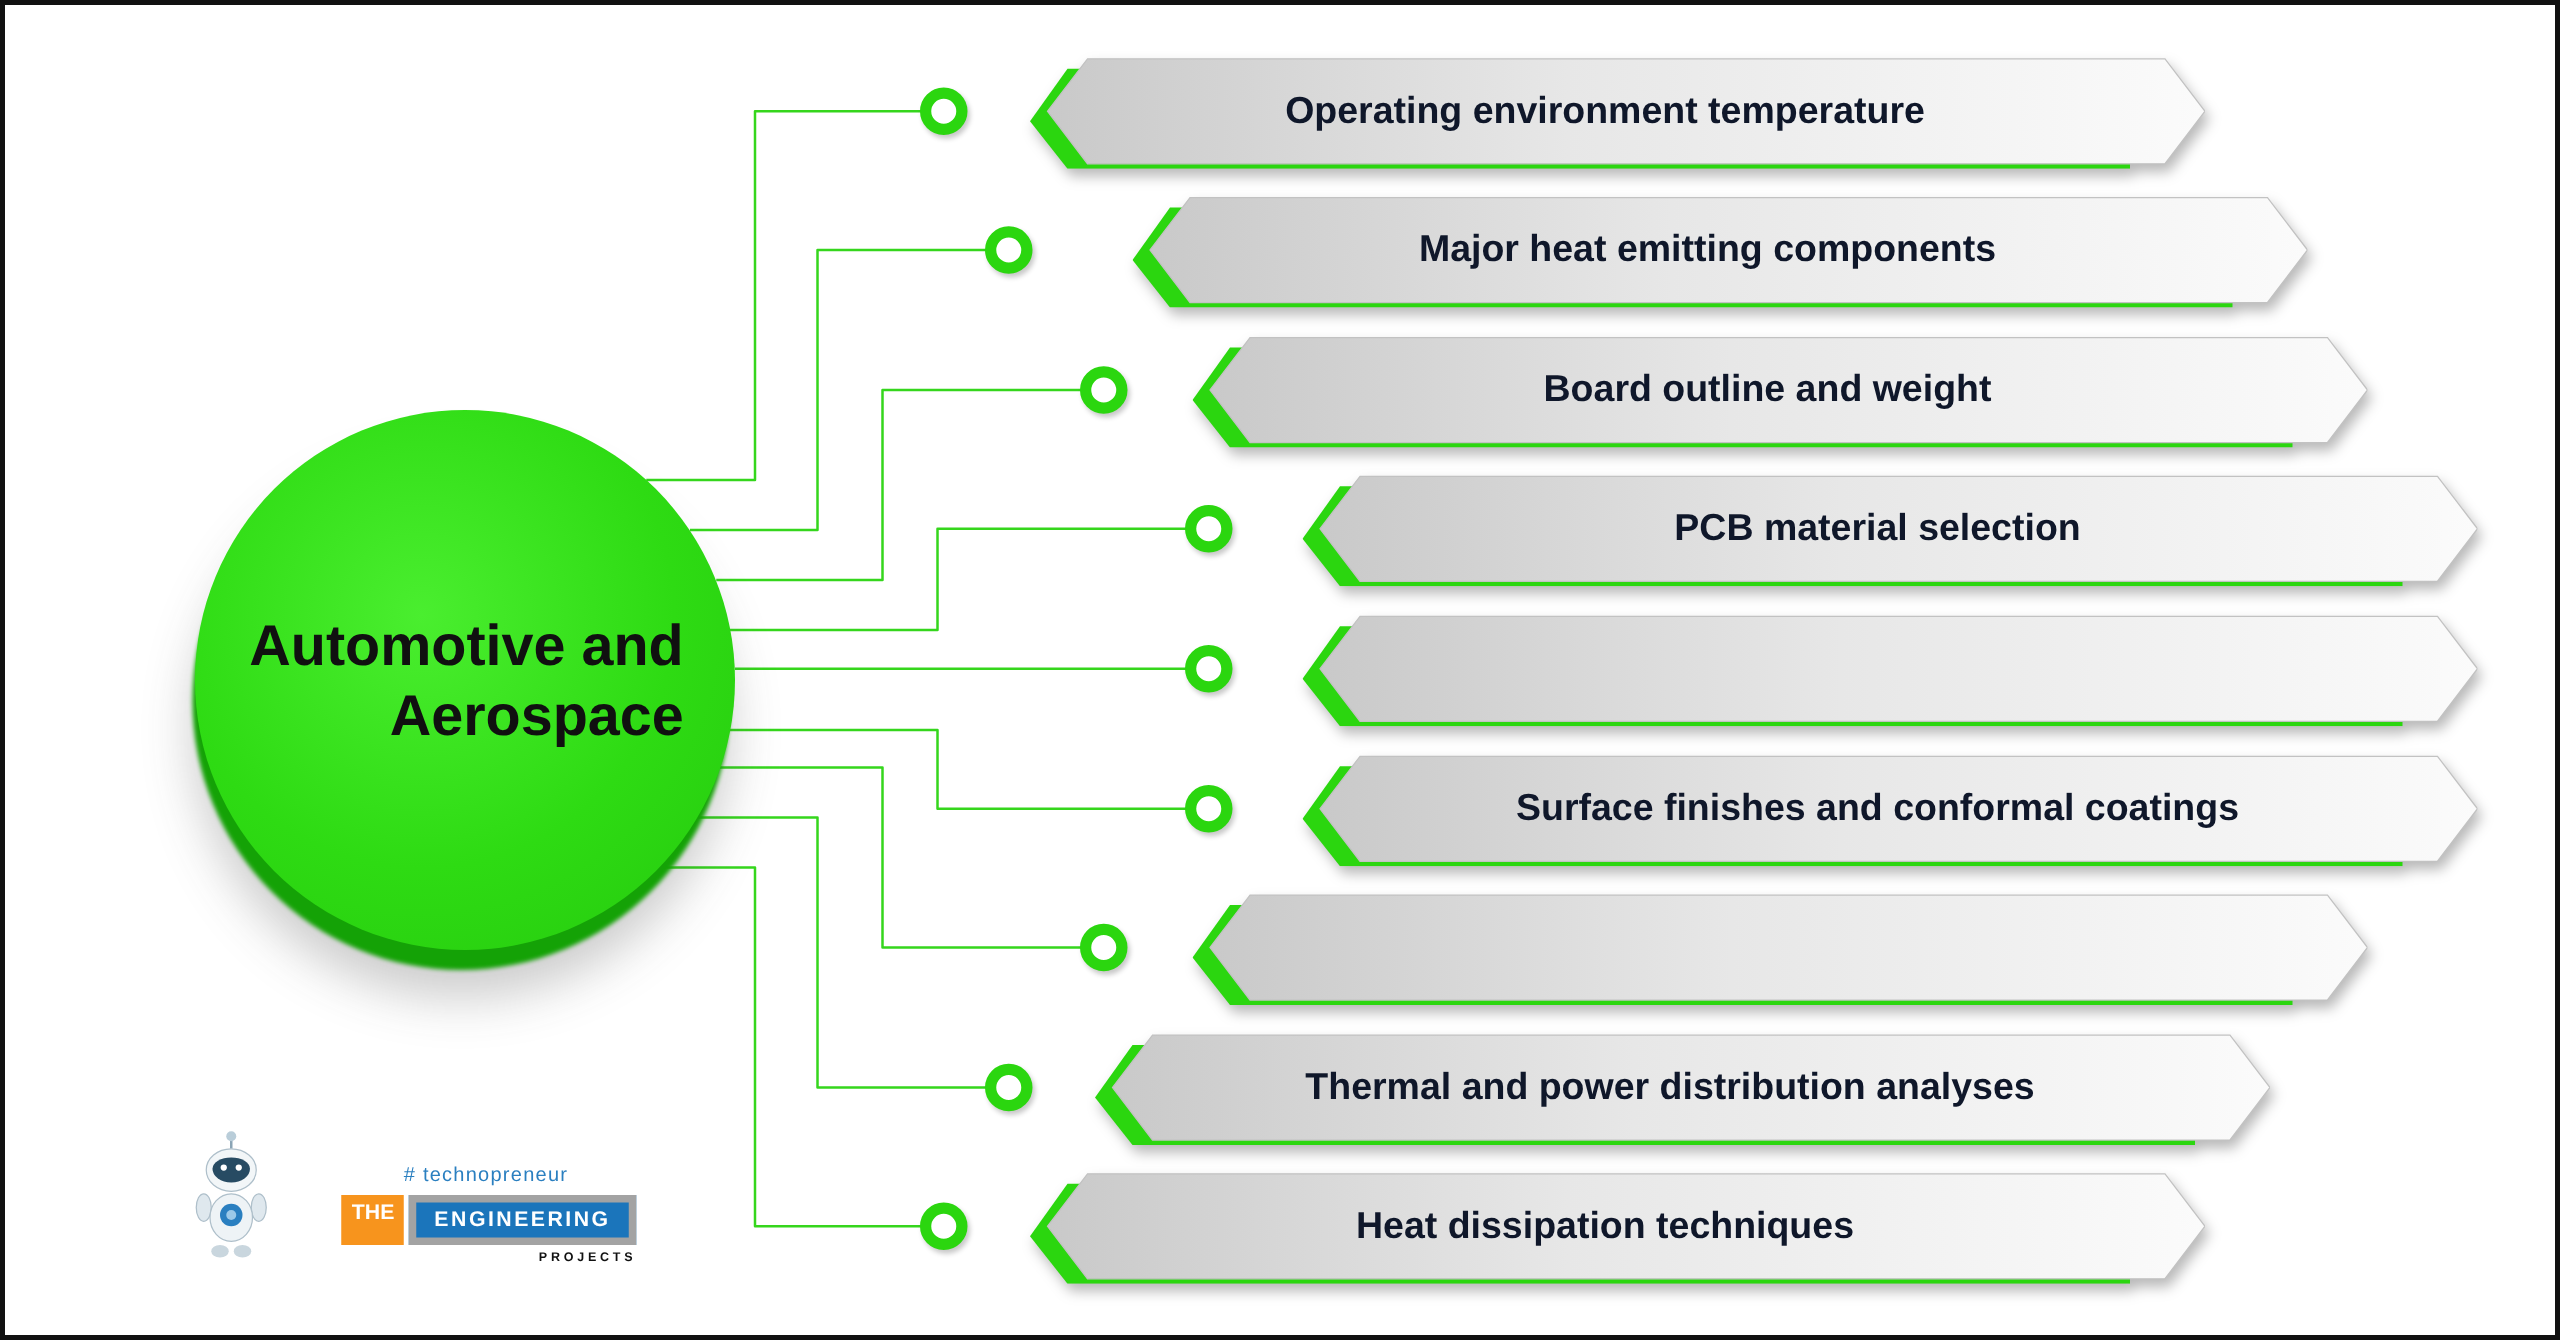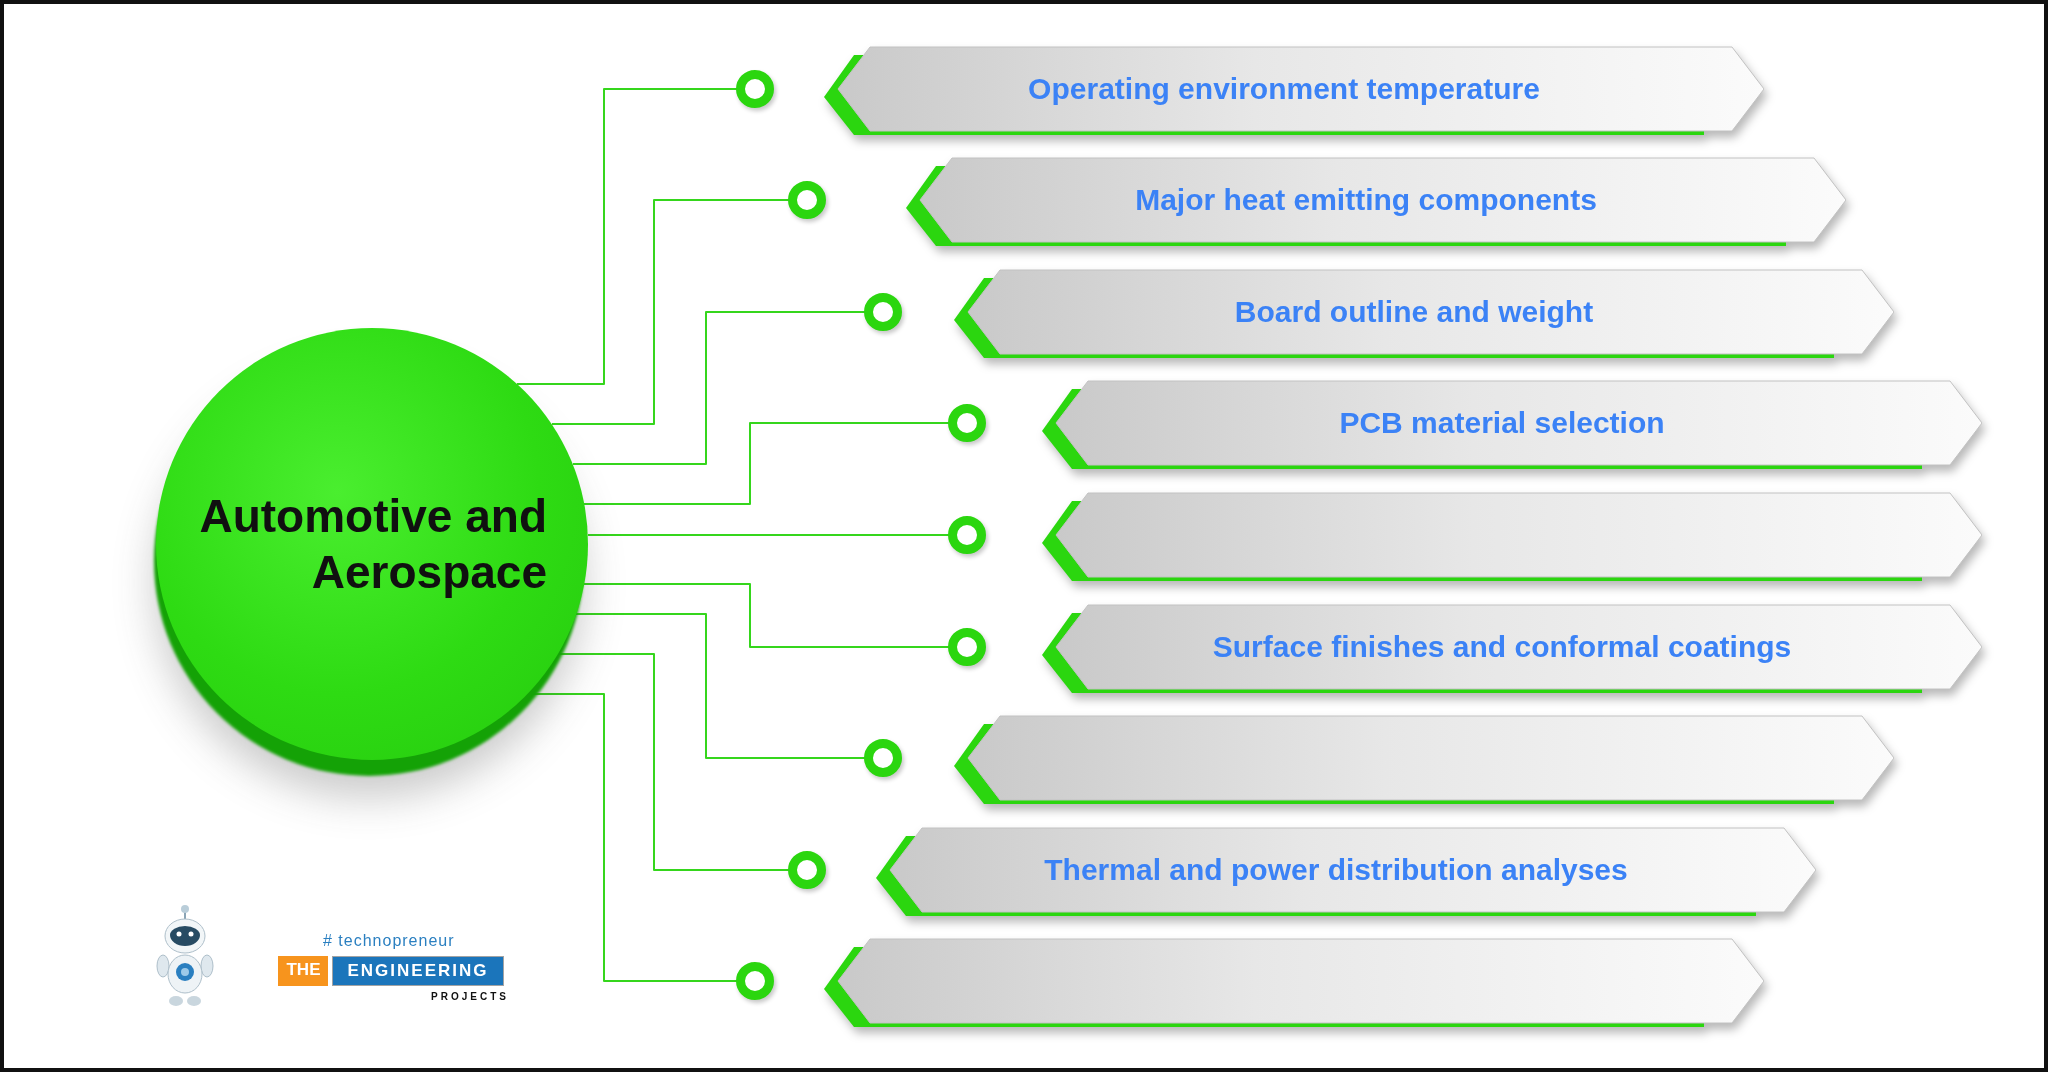--- a/index.html
+++ b/index.html
@@ -24,35 +24,35 @@
   .circle-title{
     width:350px;font-size:46px;font-weight:bold;color:#101010;line-height:1.22;
   }
 
   
   .row{position:absolute;width:940px;height:92px;}
   .banner-svg{position:absolute;left:0;top:0;filter:drop-shadow(3px 6px 5px rgba(0,0,0,.28));}
   .banner-label{
     position:absolute;left:52px;right:72px;top:4px;height:84px;
     display:flex;align-items:center;justify-content:center;
-    font-size:30px;font-weight:bold;color:#3b82f6;white-space:nowrap;
+    font-size:30px;font-weight:bold;color:#0f172a;white-space:nowrap;
   }
   .ring{
     position:absolute;width:38px;height:38px;border-radius:50%;
     border:9px solid #2bd60f;background:#ffffff;box-sizing:border-box;
     box-shadow:2px 3px 4px rgba(0,0,0,.22);
   }
 
   
   .logo{position:absolute;left:138px;top:898px;display:flex;align-items:flex-start;gap:33px;}
   .logo-text{margin-left:10px;padding-top:30px;width:240px;}
   .logo-tagline{font-size:16px;color:#2a7fc0;margin-left:52px;letter-spacing:1px;}
   .logo-row{display:flex;margin-top:6px;justify-content:center;}
   .logo-the{background:#f7941d;color:#fff;font-weight:bold;font-size:17px;padding:4px 8px;}
-  .logo-eng{background:#1b75bb;color:#fff;font-weight:bold;font-size:17px;padding:4px 14px;margin-left:4px;letter-spacing:2px;border:1px solid #a3a3a3;}
+  .logo-eng{background:#1b75bb;color:#fff;font-weight:bold;font-size:17px;padding:4px 14px;margin-left:4px;letter-spacing:2px;border:6px solid #a3a3a3;}
   .logo-projects{font-size:10px;font-weight:bold;color:#111;letter-spacing:3px;text-align:right;margin-top:5px;padding-right:2px;}
 </style>
 </head>
 <body>
 
 <div class="stage">
 
   <svg id="connectors" width="2048" height="1072" viewBox="0 0 2048 1072">
       <path d="M 513 380 L 600 380 L 600 85 L 734 85" fill="none" stroke="#35d61c" stroke-width="2" stroke-linejoin="round"></path>
       <path d="M 548 420 L 650 420 L 650 196 L 786 196" fill="none" stroke="#35d61c" stroke-width="2" stroke-linejoin="round"></path>
@@ -194,20 +194,21 @@
     <defs>
       <linearGradient id="bg8" x1="0" y1="0" x2="1" y2="0">
         <stop offset="0" stop-color="#c9c9c9"></stop>
         <stop offset="0.45" stop-color="#e7e7e7"></stop>
         <stop offset="1" stop-color="#fbfbfb"></stop>
       </linearGradient>
     </defs>
     <polygon points="30,12 880,12 880,92 30,92 0,54" fill="#2bd60f"></polygon>
     <polygon points="46,4 908,4 940,46 908,88 46,88 14,46" fill="url(#bg8)" stroke="#c2c2c2" stroke-width="1"></polygon>
   </svg>
+        <div class="banner-label">Heat dissipation techniques</div>
       </div>
       <div class="ring" style="left: 732px; top: 958px;"></div>
     </div>
 
   <div class="logo">
     <svg width="86" height="112" viewBox="0 0 86 112">
       <line x1="43" y1="9" x2="43" y2="17" stroke="#8aa4b5" stroke-width="2"></line>
       <circle cx="43" cy="7" r="4" fill="#b9cdd9"></circle>
       <ellipse cx="43" cy="34" rx="20" ry="17" fill="#f2f6f8" stroke="#aebfca"></ellipse>
       <path d="M28 33 a15 9 0 0 1 30 0 a15 11 0 0 1 -30 0 Z" fill="#274b63"></path>

